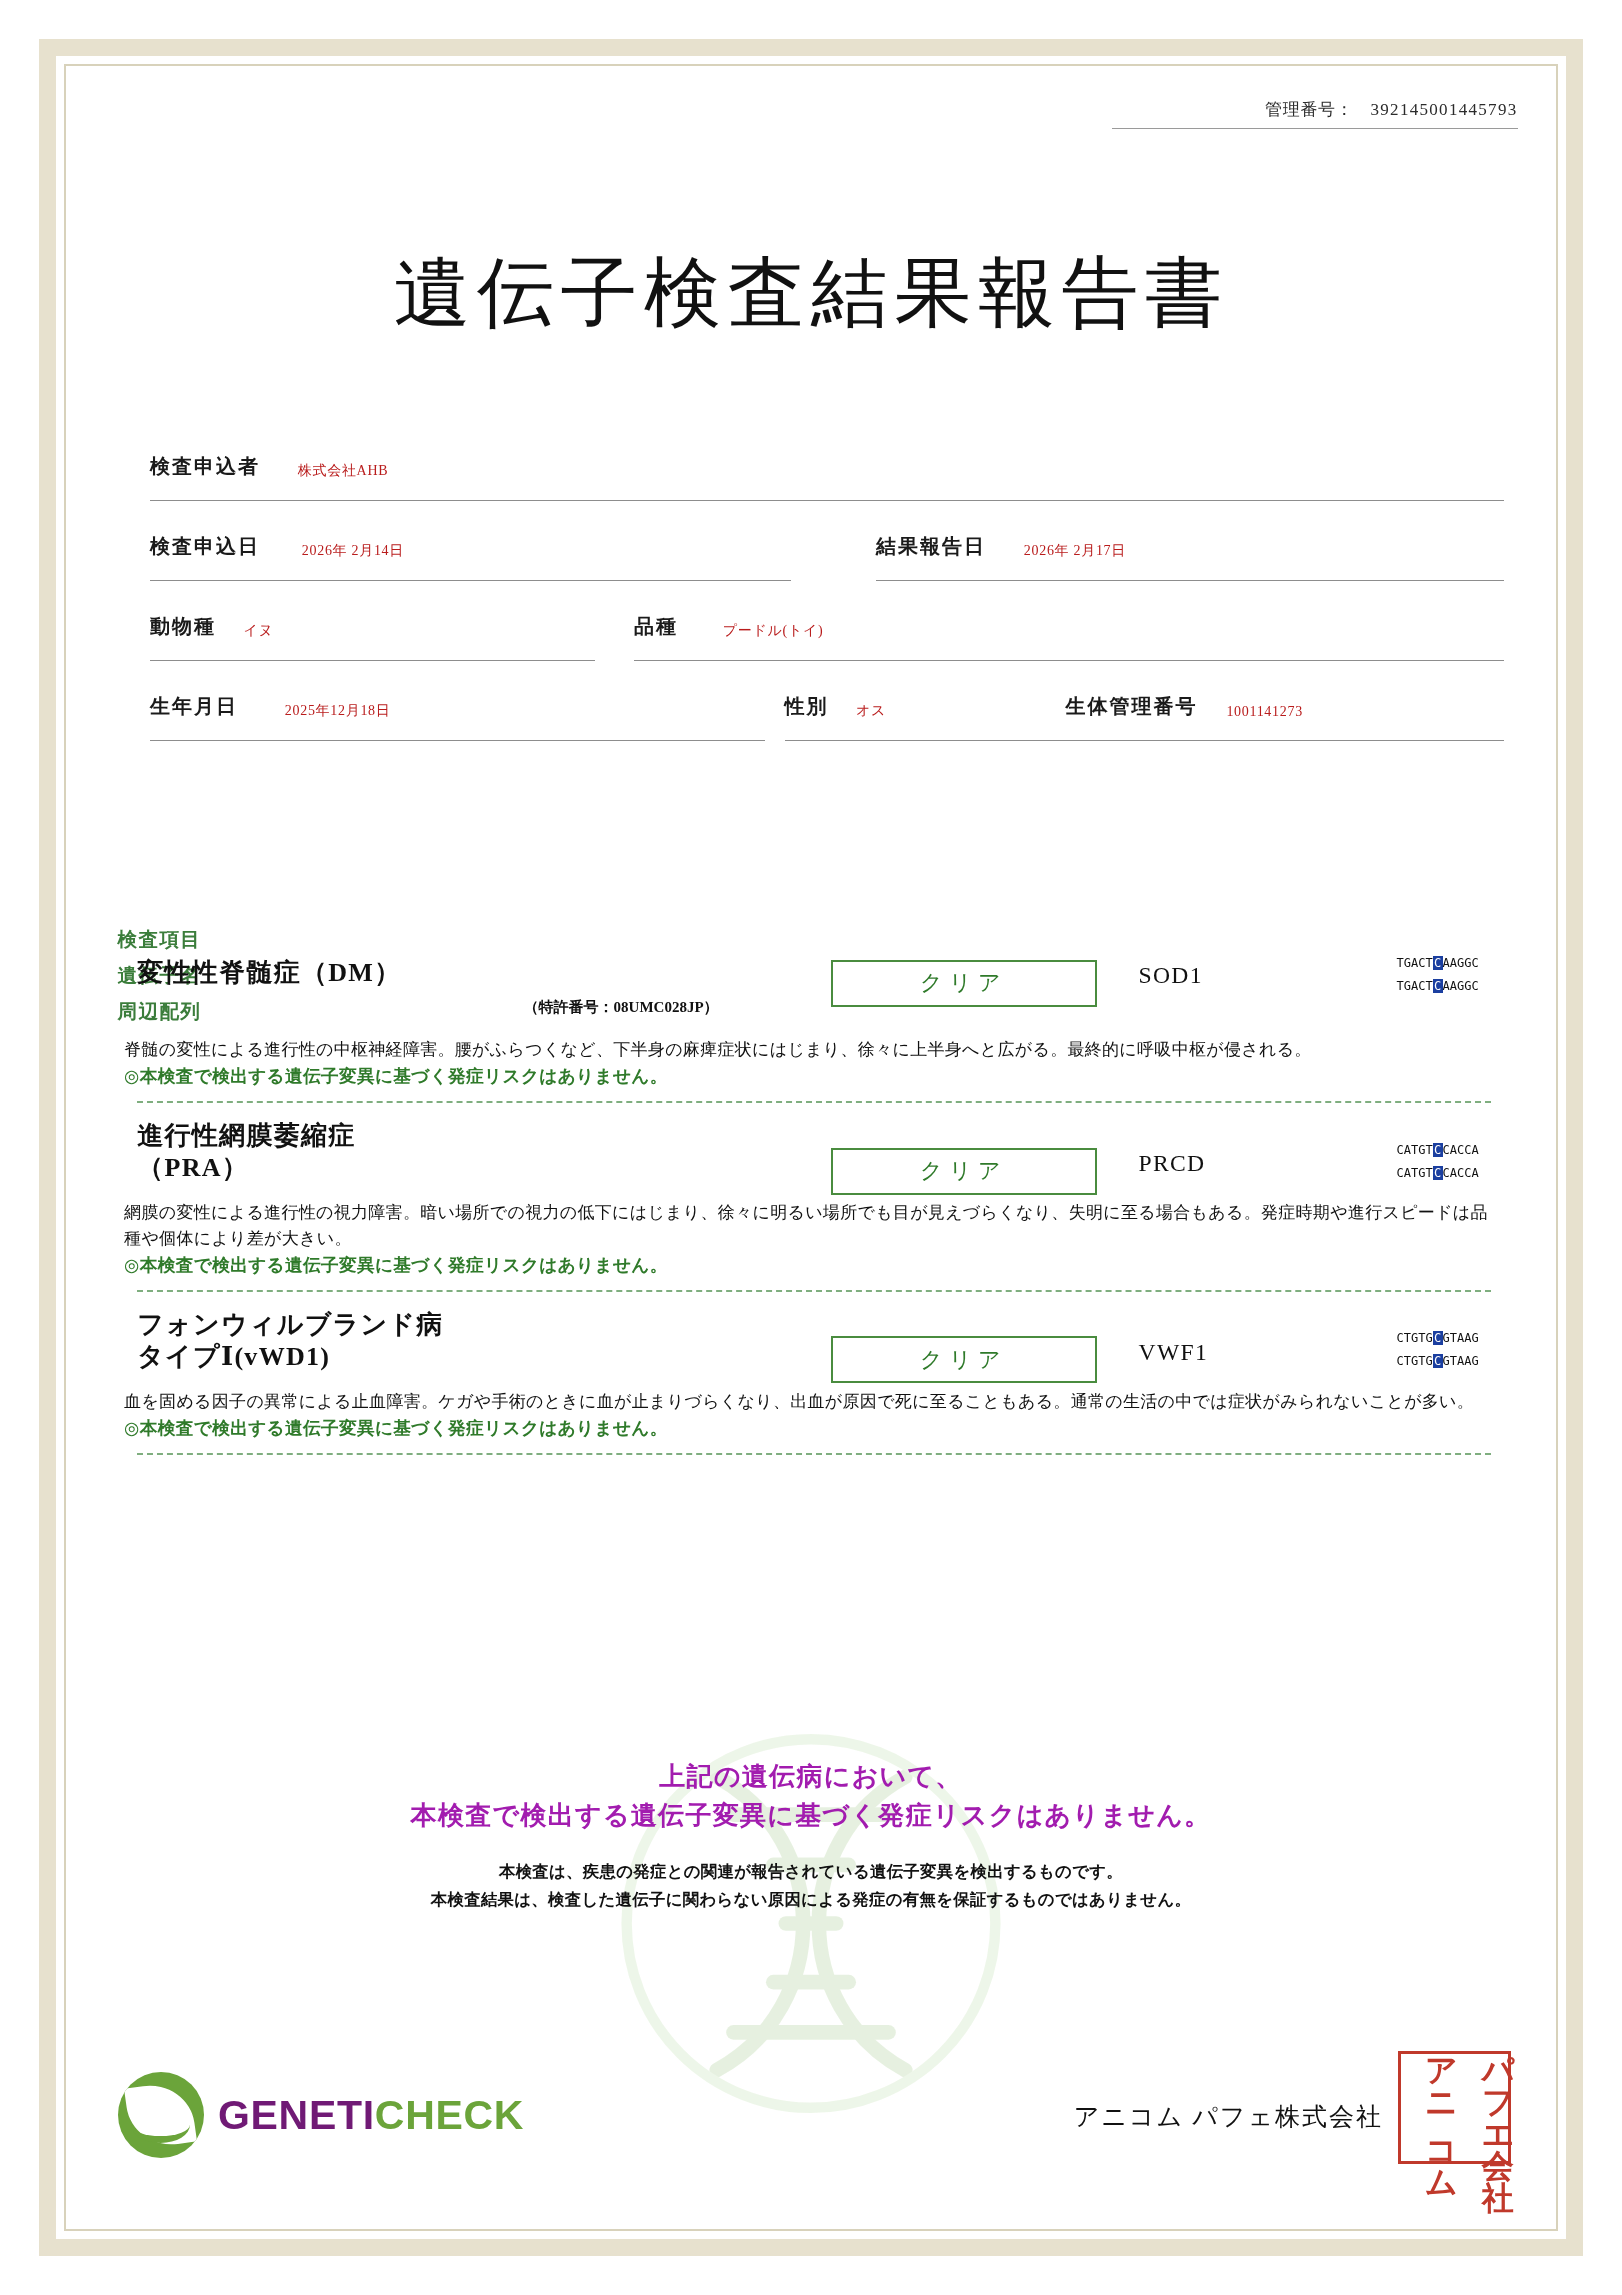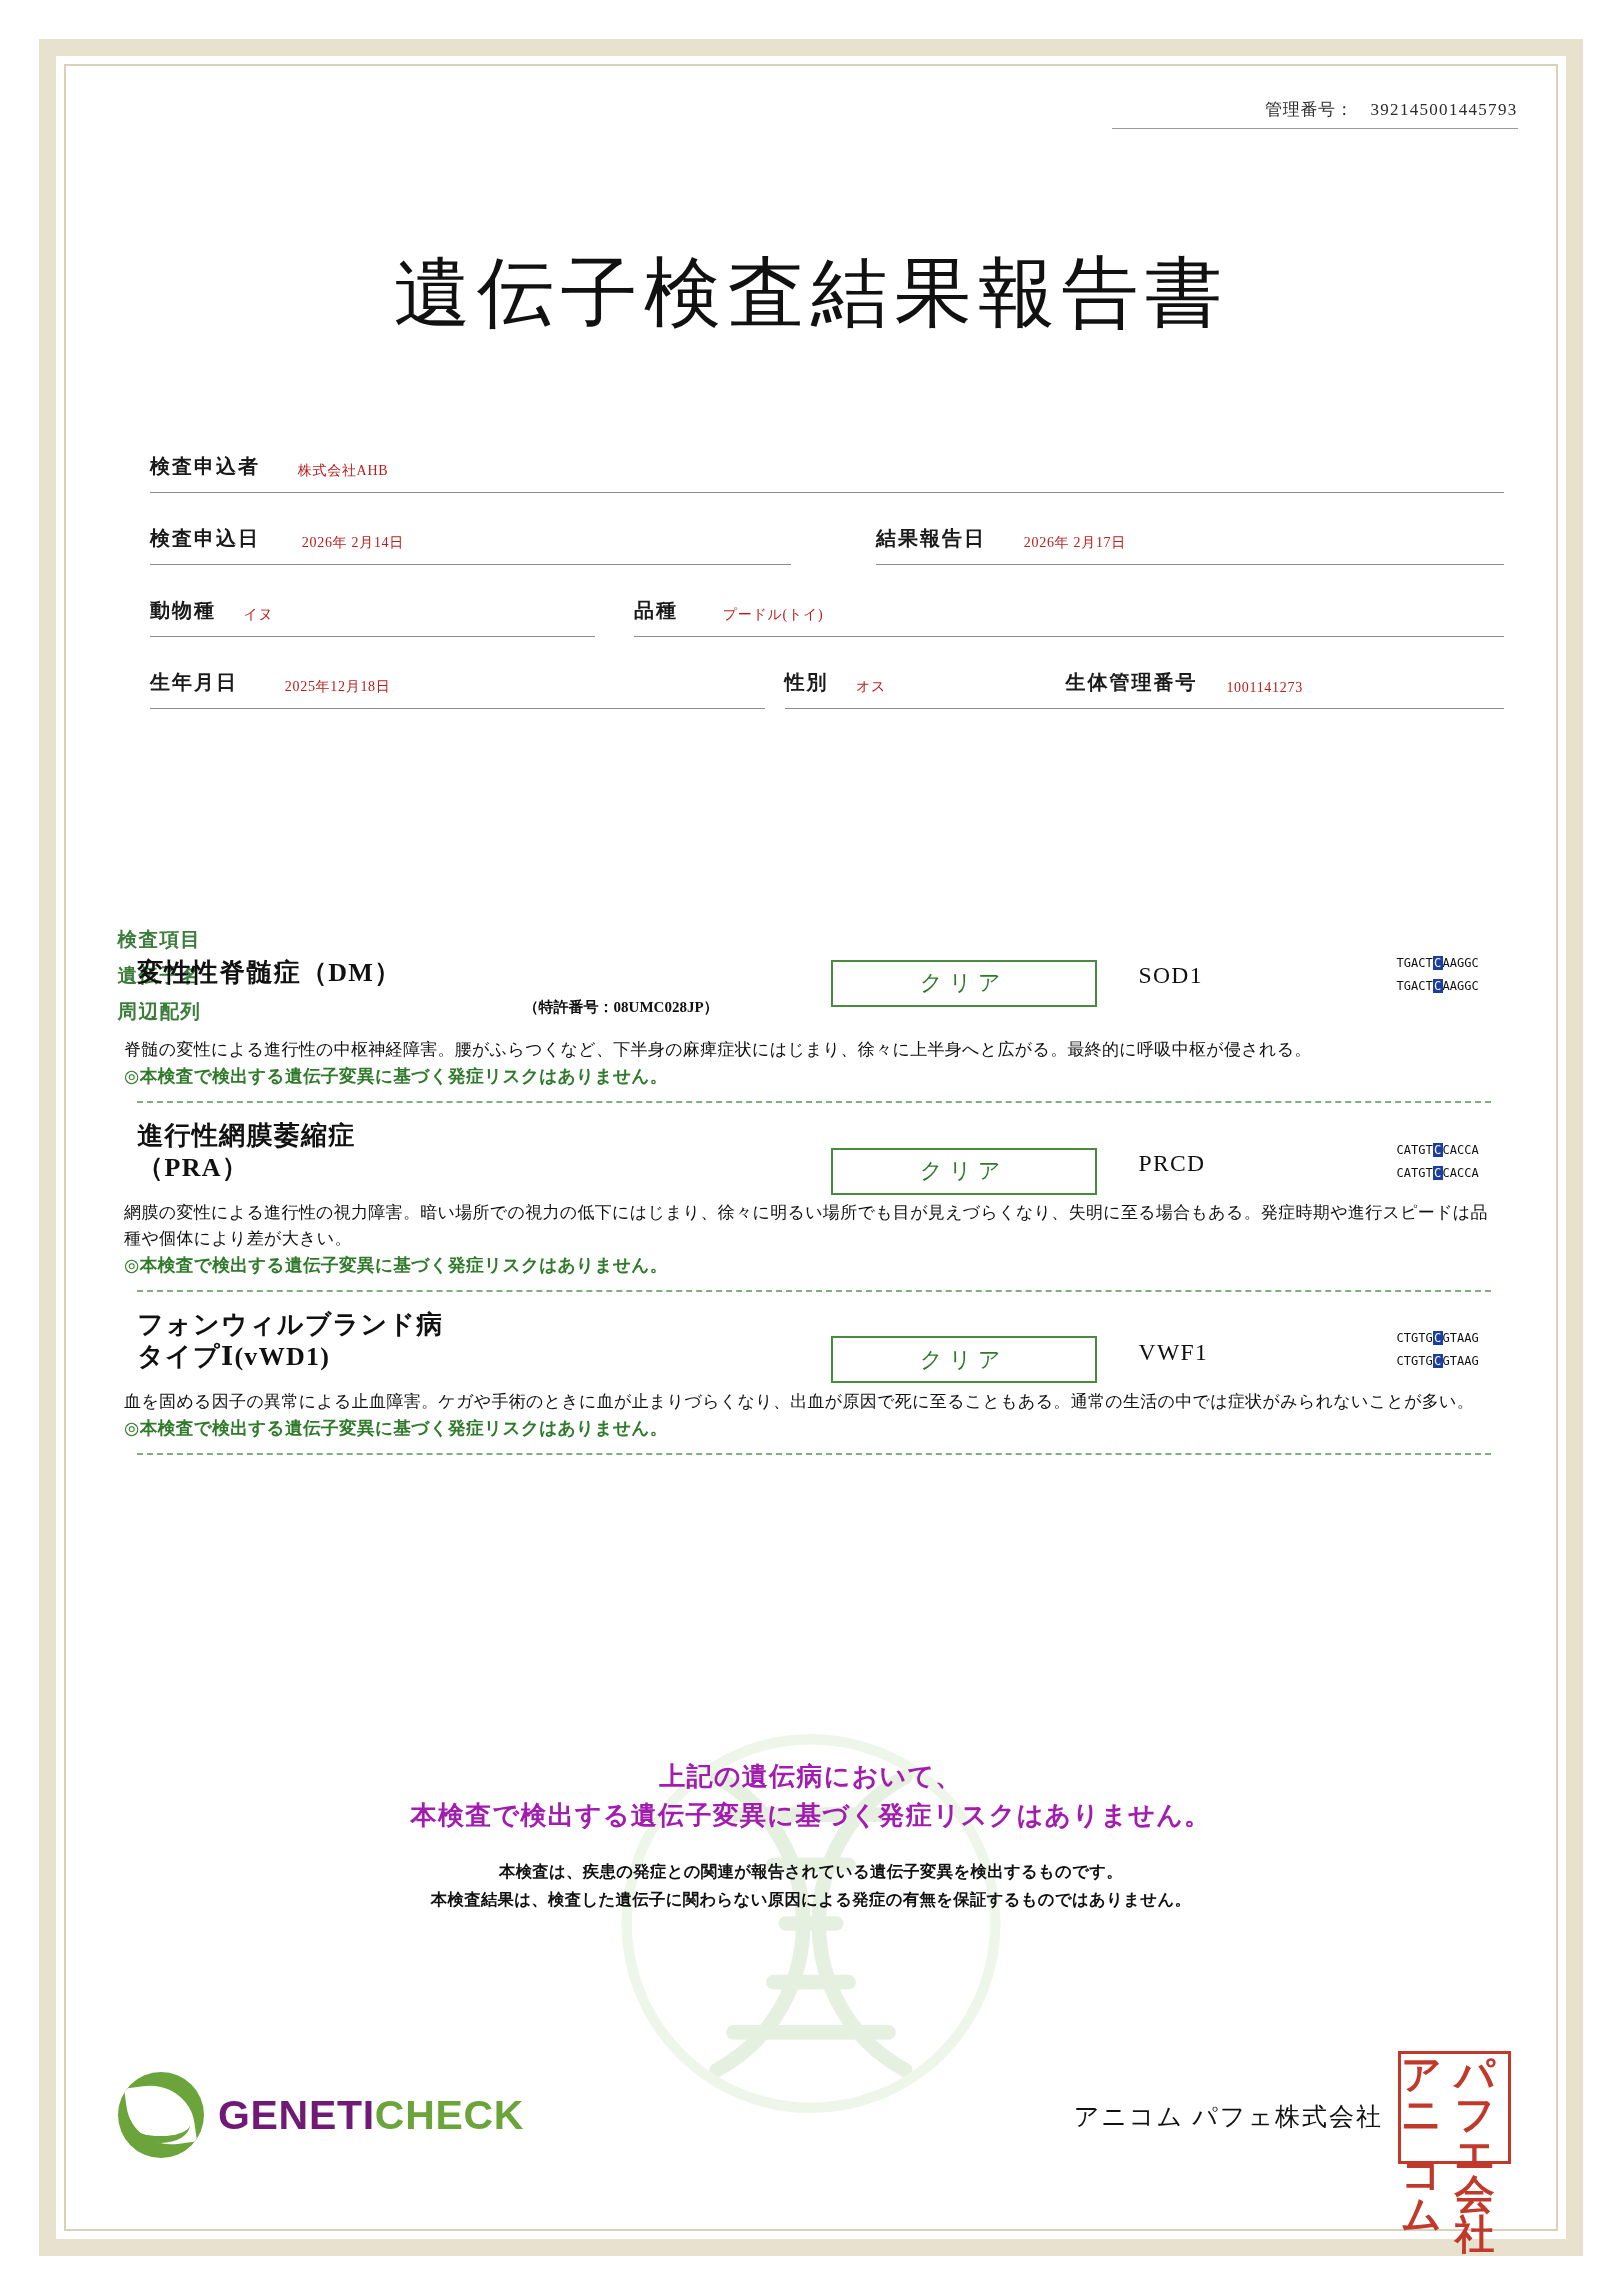--- a/index.html
+++ b/index.html
@@ -76,21 +76,21 @@
   }
   .meta-row {
     display: flex;
     align-items: flex-end;
     margin-bottom: 30px;
   }
   .meta-cell {
     display: flex;
     align-items: flex-end;
     border-bottom: 1.3px solid #8d8d8d;
-    padding-bottom: 12px;
+    padding-bottom: 20px;
     min-height: 29px;
   }
   .meta-label {
     font-size: 20px;
     font-weight: bold;
     letter-spacing: 2px;
     white-space: nowrap;
     padding-right: 11.8px;
     color: #1a1a1a;
   }
@@ -320,22 +320,23 @@
     grid-template-columns: 1fr 1fr;
     grid-template-rows: 1fr 1fr;
     font-family: "DejaVu Serif", serif;
     font-weight: bold;
     box-sizing: border-box;
   }
   .seal span {
     display: flex;
     align-items: center;
     justify-content: center;
-    font-size: 40px;
+    font-size: 32px;
     line-height: 1;
+    padding-left: 24px;
   }
 </style>
 </head>
 <body>
 
 <div class="page">
   <div class="frame-outer"></div>
   <div class="frame-inner"></div>
 
   <div class="content">

